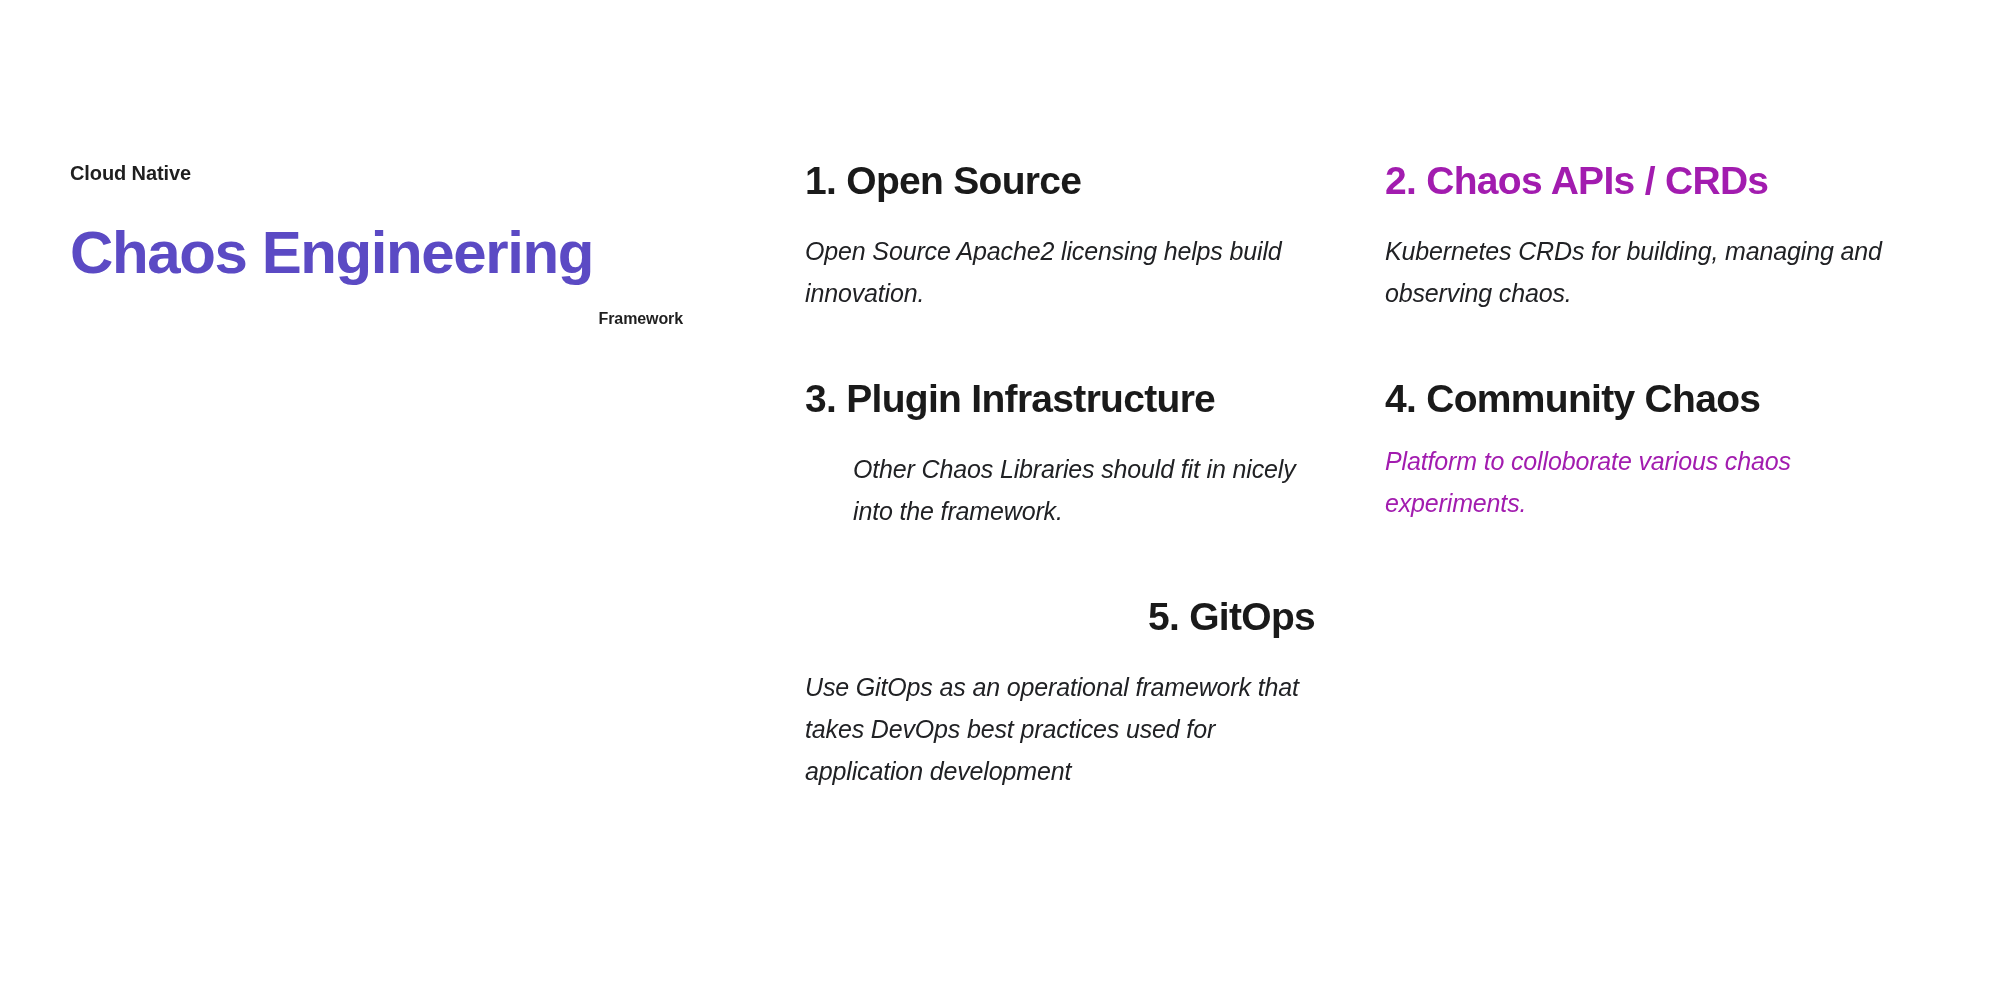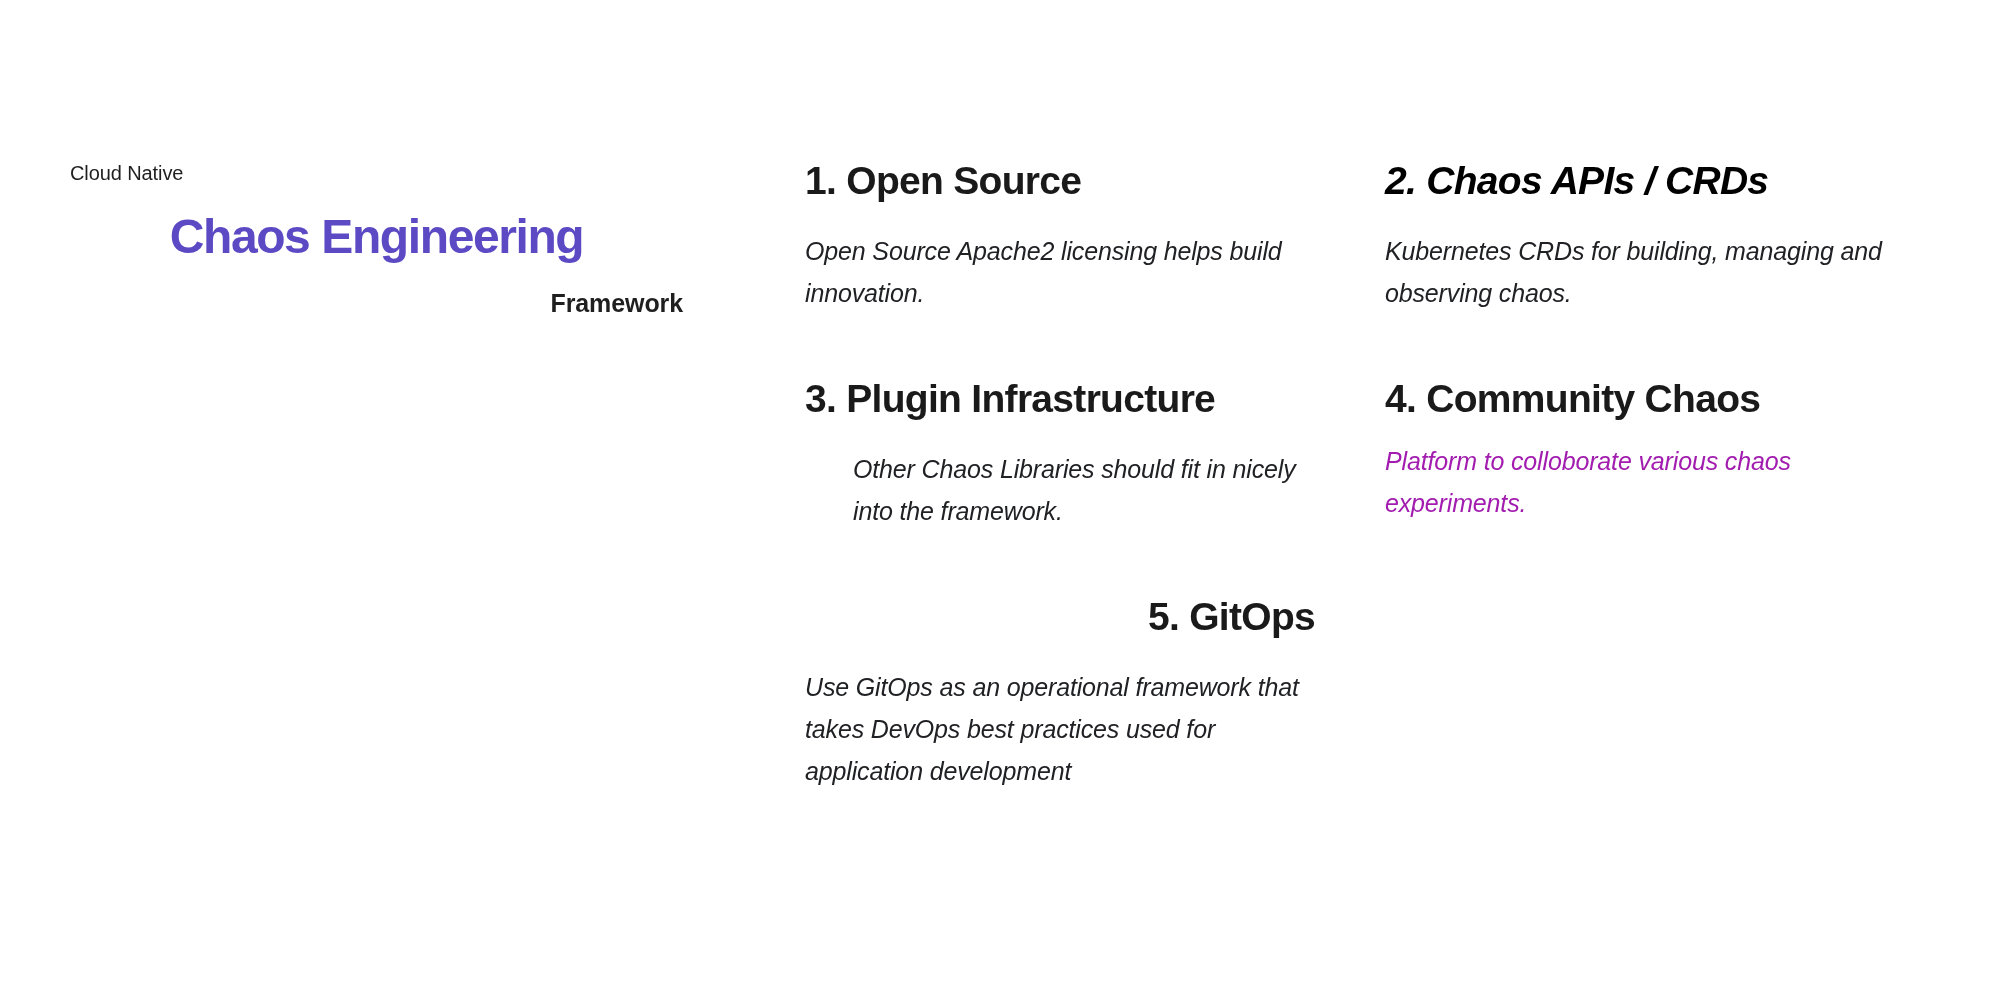--- a/index.html
+++ b/index.html
@@ -26,38 +26,38 @@
 
   
   .title-block {
     position: absolute;
     left: 70px;
     top: 160px;
     width: 613px;
   }
   .eyebrow {
     font-size: 20px;
-    font-weight: 400;
+    font-weight: 700;
     line-height: 26px;
     letter-spacing: -0.1px;
     color: #1f1f1f;
     text-align: left;
     margin: 0;
   }
   .title-main {
-    font-size: 48px;
+    font-size: 60px;
     font-weight: 700;
     line-height: 74px;
     letter-spacing: -1.4px;
-    margin: 14px 0 0 0;
-    text-align: center;
+    margin: 30px 0 0 0;
+    text-align: left;
     white-space: nowrap;
   }
   .title-sub {
-    font-size: 25px;
+    font-size: 16px;
     font-weight: 700;
     line-height: 26px;
     letter-spacing: -0.1px;
     color: #1f1f1f;
     text-align: right;
     margin: 16px 0 0 0;
   }
 
   
   .features {
@@ -113,21 +113,21 @@
   </div>
 
   <div class="features" id="features">
 
     <div class="feature pos-1">
       <div class="feature-title" style="color: rgb(26, 26, 26);">1. Open Source</div>
       <div class="feature-desc" style="color: rgb(32, 33, 36);">Open Source Apache2 licensing helps build innovation.</div>
     </div>
 
     <div class="feature pos-2">
-      <div class="feature-title" style="color: #000000; font-style: italic;">2. Chaos APIs / CRDs</div>
+      <div class="feature-title" style="color: #a21caf;">2. Chaos APIs / CRDs</div>
       <div class="feature-desc" style="color: rgb(32, 33, 36);">Kubernetes CRDs for building, managing and observing chaos.</div>
     </div>
 
     <div class="feature pos-3">
       <div class="feature-title" style="color: rgb(26, 26, 26);">3. Plugin Infrastructure</div>
       <div class="feature-desc" style="color: rgb(32, 33, 36); margin-left: 48px;">Other Chaos Libraries should fit in nicely into the framework.</div>
     </div>
 
     <div class="feature pos-4">
       <div class="feature-title" style="color: rgb(26, 26, 26);">4. Community Chaos</div>

